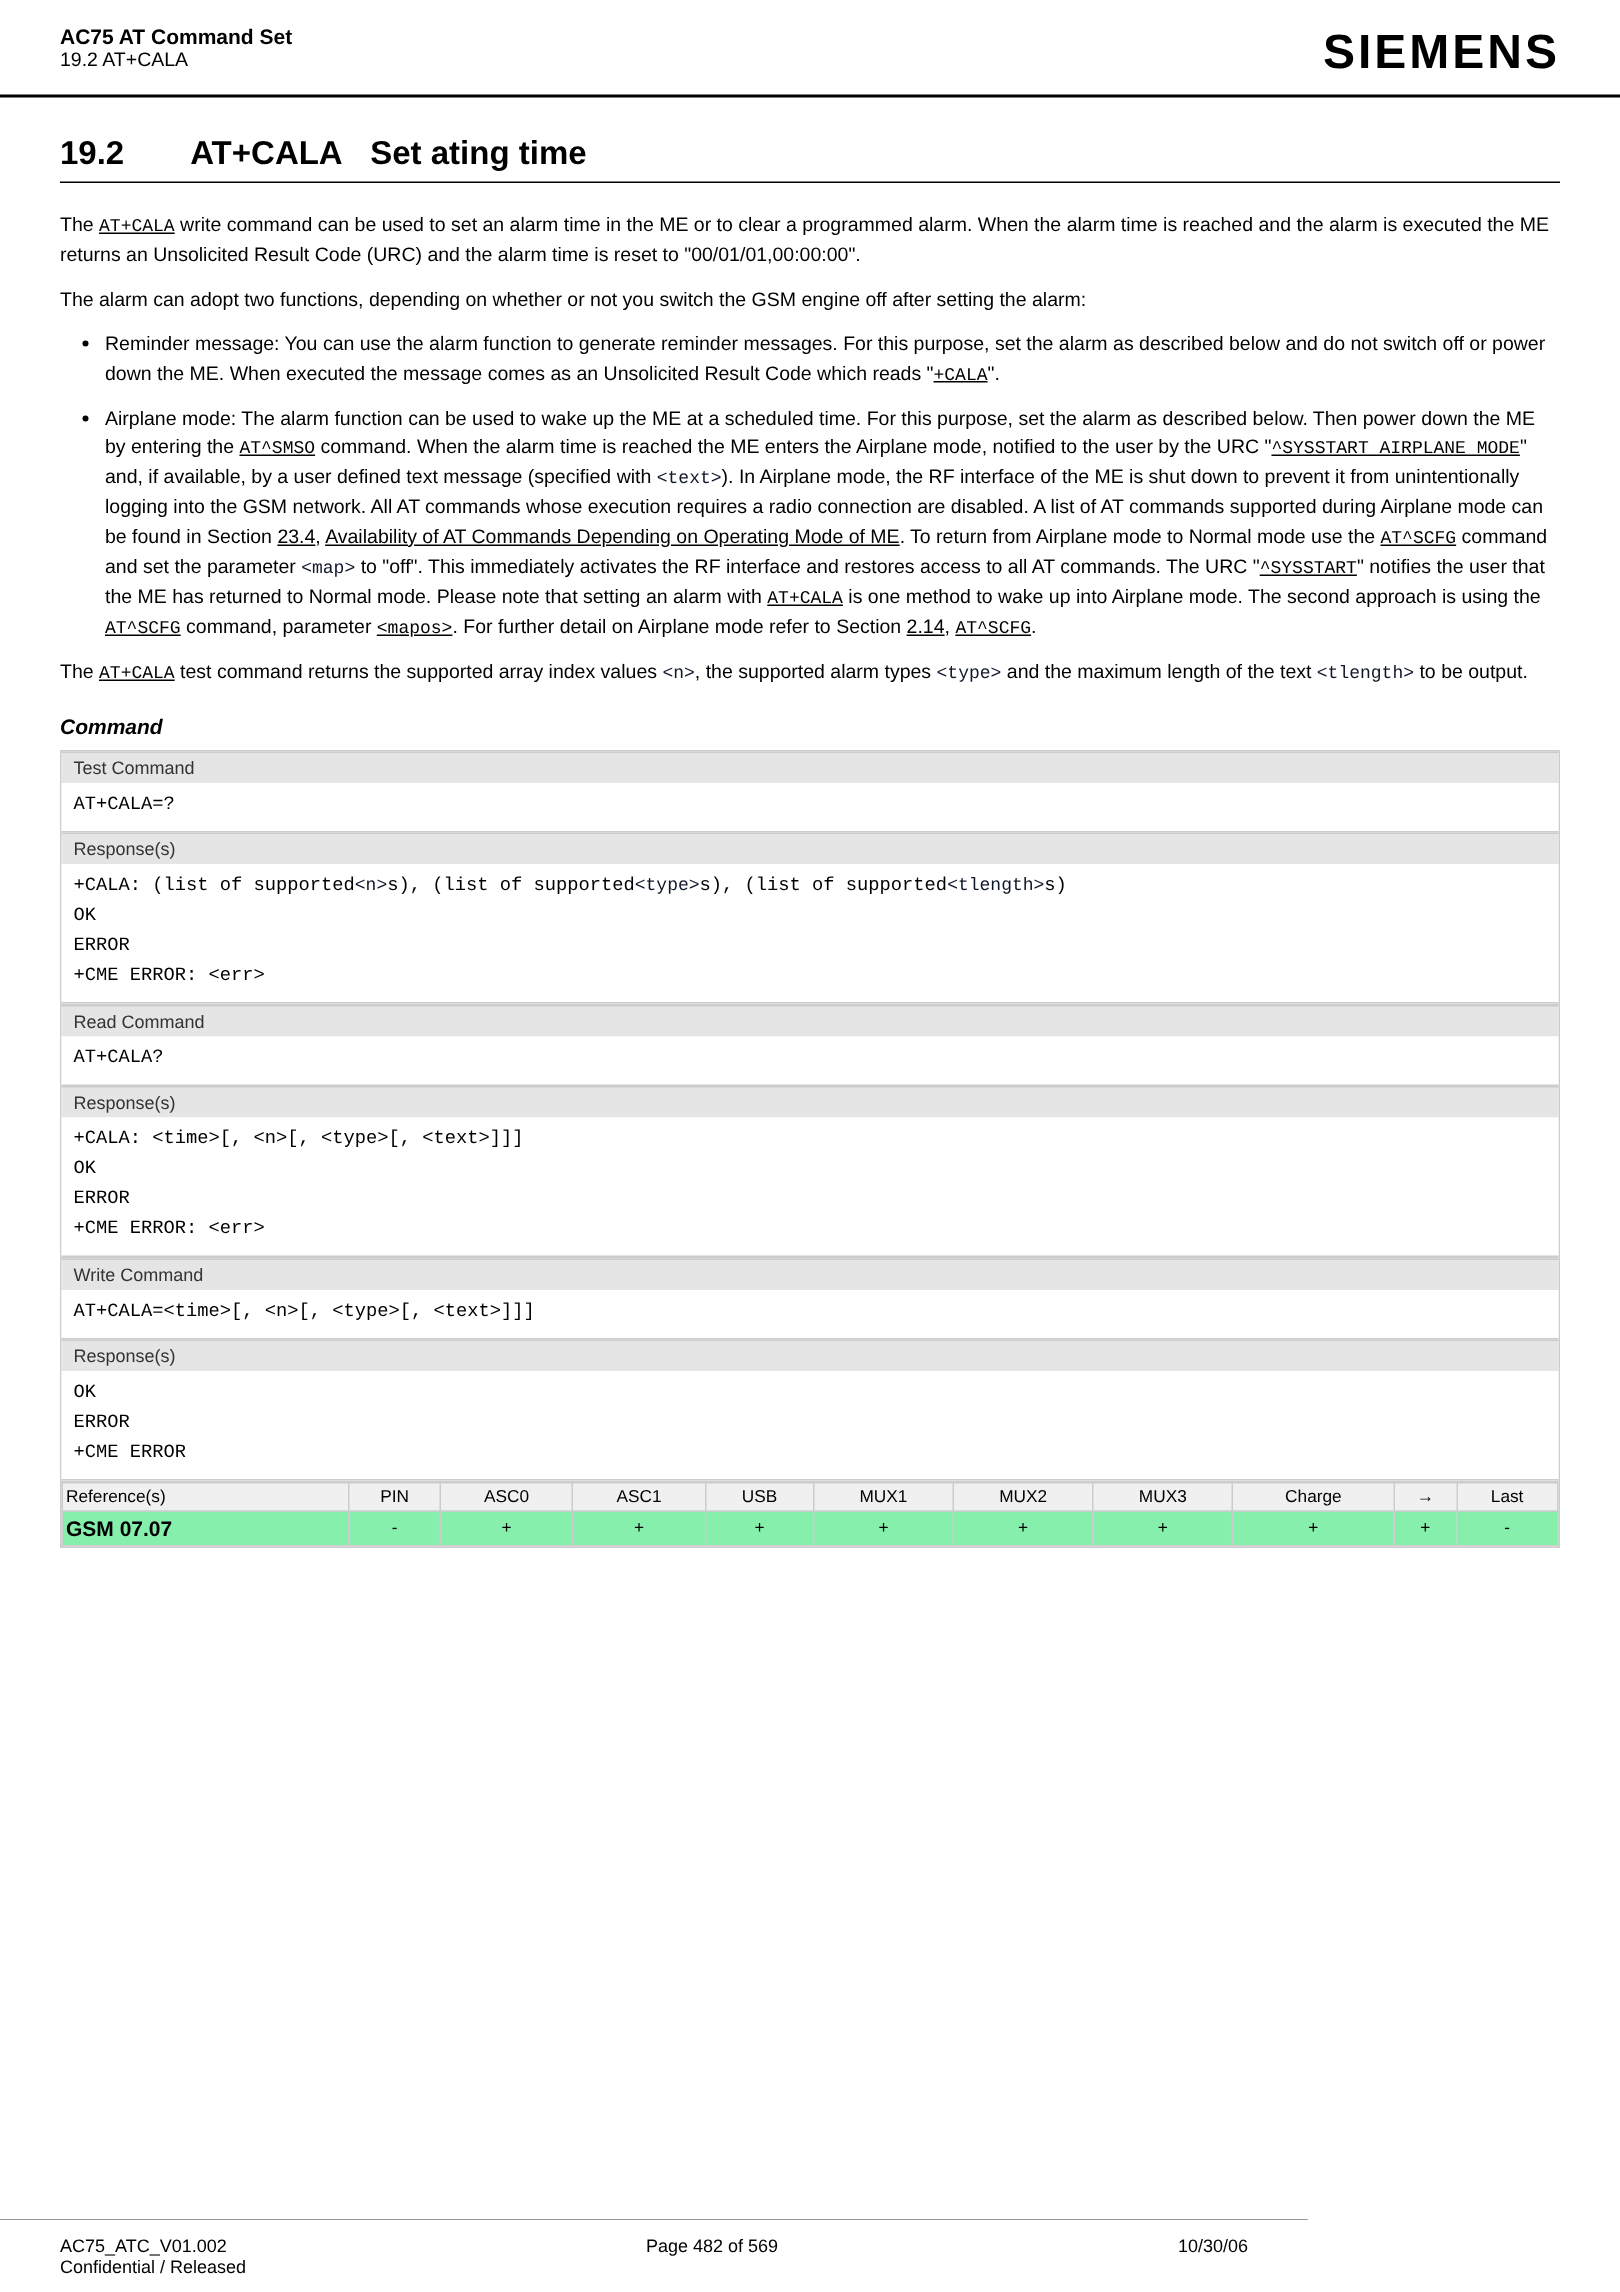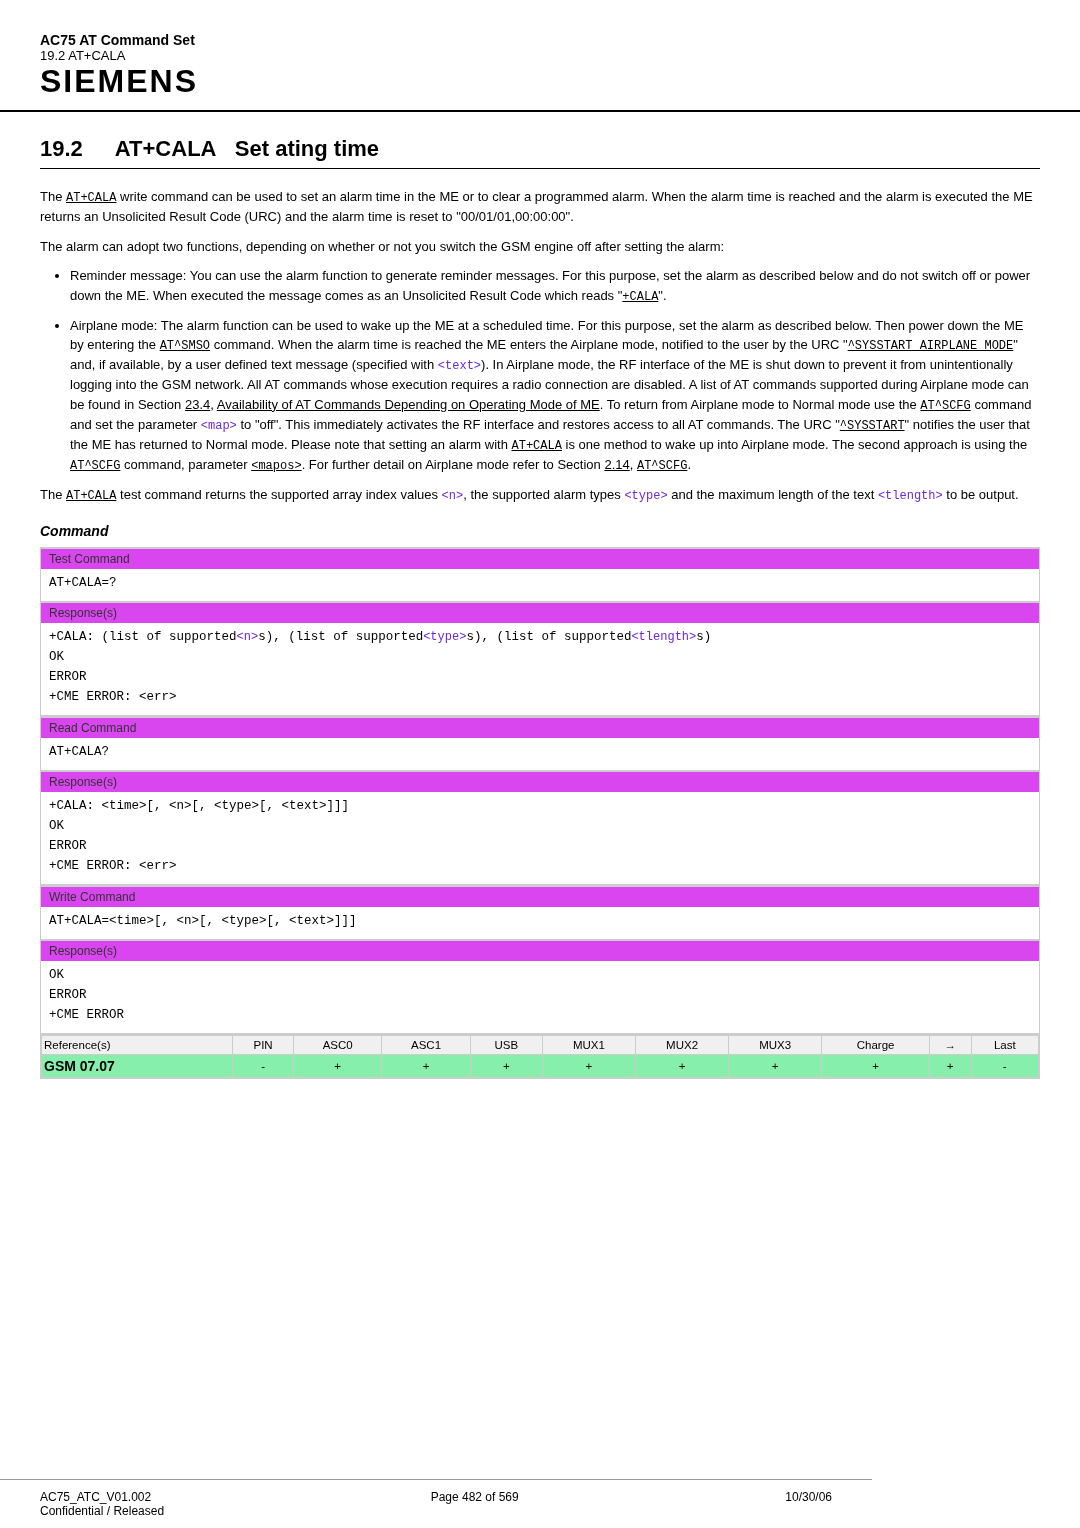--- a/index.html
+++ b/index.html
@@ -10,23 +10,22 @@
       background: #fff;
       width: 1080px;
       min-height: 1528px;
     }
 
     
     .header {
       display: flex;
       justify-content: space-between;
       align-items: flex-start;
-      padding: 32px 40px 10px 40px;
+      padding: 16px 40px 10px 40px;
       border-bottom: 2px solid #000;
-      flex-direction: column;
     }
     .header-left {
       display: flex;
       flex-direction: column;
     }
     .header-title {
       font-size: 14px;
       font-weight: bold;
     }
     .header-subtitle {
@@ -41,21 +40,21 @@
 
     
     .content {
       padding: 24px 40px 20px 40px;
     }
 
     
     .section-heading {
       display: flex;
       align-items: baseline;
-      gap: 32px;
+      gap: 44px;
       margin-bottom: 18px;
       border-bottom: 1px solid #000;
       padding-bottom: 6px;
     }
     .section-number {
       font-size: 22px;
       font-weight: bold;
     }
     .section-title {
       font-size: 22px;
@@ -66,21 +65,21 @@
     .body-text {
       margin-bottom: 10px;
       line-height: 1.5;
       font-size: 13px;
     }
 
     
     .mono {
       font-family: 'Courier New', Courier, monospace;
       font-size: 12px;
-      color: #6d28d9;
+      color: #0f172a;
     }
     .mono-link {
       font-family: 'Courier New', Courier, monospace;
       font-size: 12px;
       color: #000;
       text-decoration: underline;
     }
     .text-link {
       color: #000;
       text-decoration: underline;
@@ -100,21 +99,21 @@
     .syntax-heading {
       font-style: italic;
       font-weight: bold;
       font-size: 14px;
       margin-top: 18px;
       margin-bottom: 8px;
     }
 
     
     .cmd-section-label {
-      background: #d946ef;
+      background: #e5e5e5;
       padding: 3px 8px;
       font-size: 12px;
       color: #333;
       border-top: 1px solid #ccc;
     }
     .cmd-body {
       padding: 4px 8px 8px 8px;
       font-family: 'Courier New', Courier, monospace;
       font-size: 12.5px;
       line-height: 1.6;

